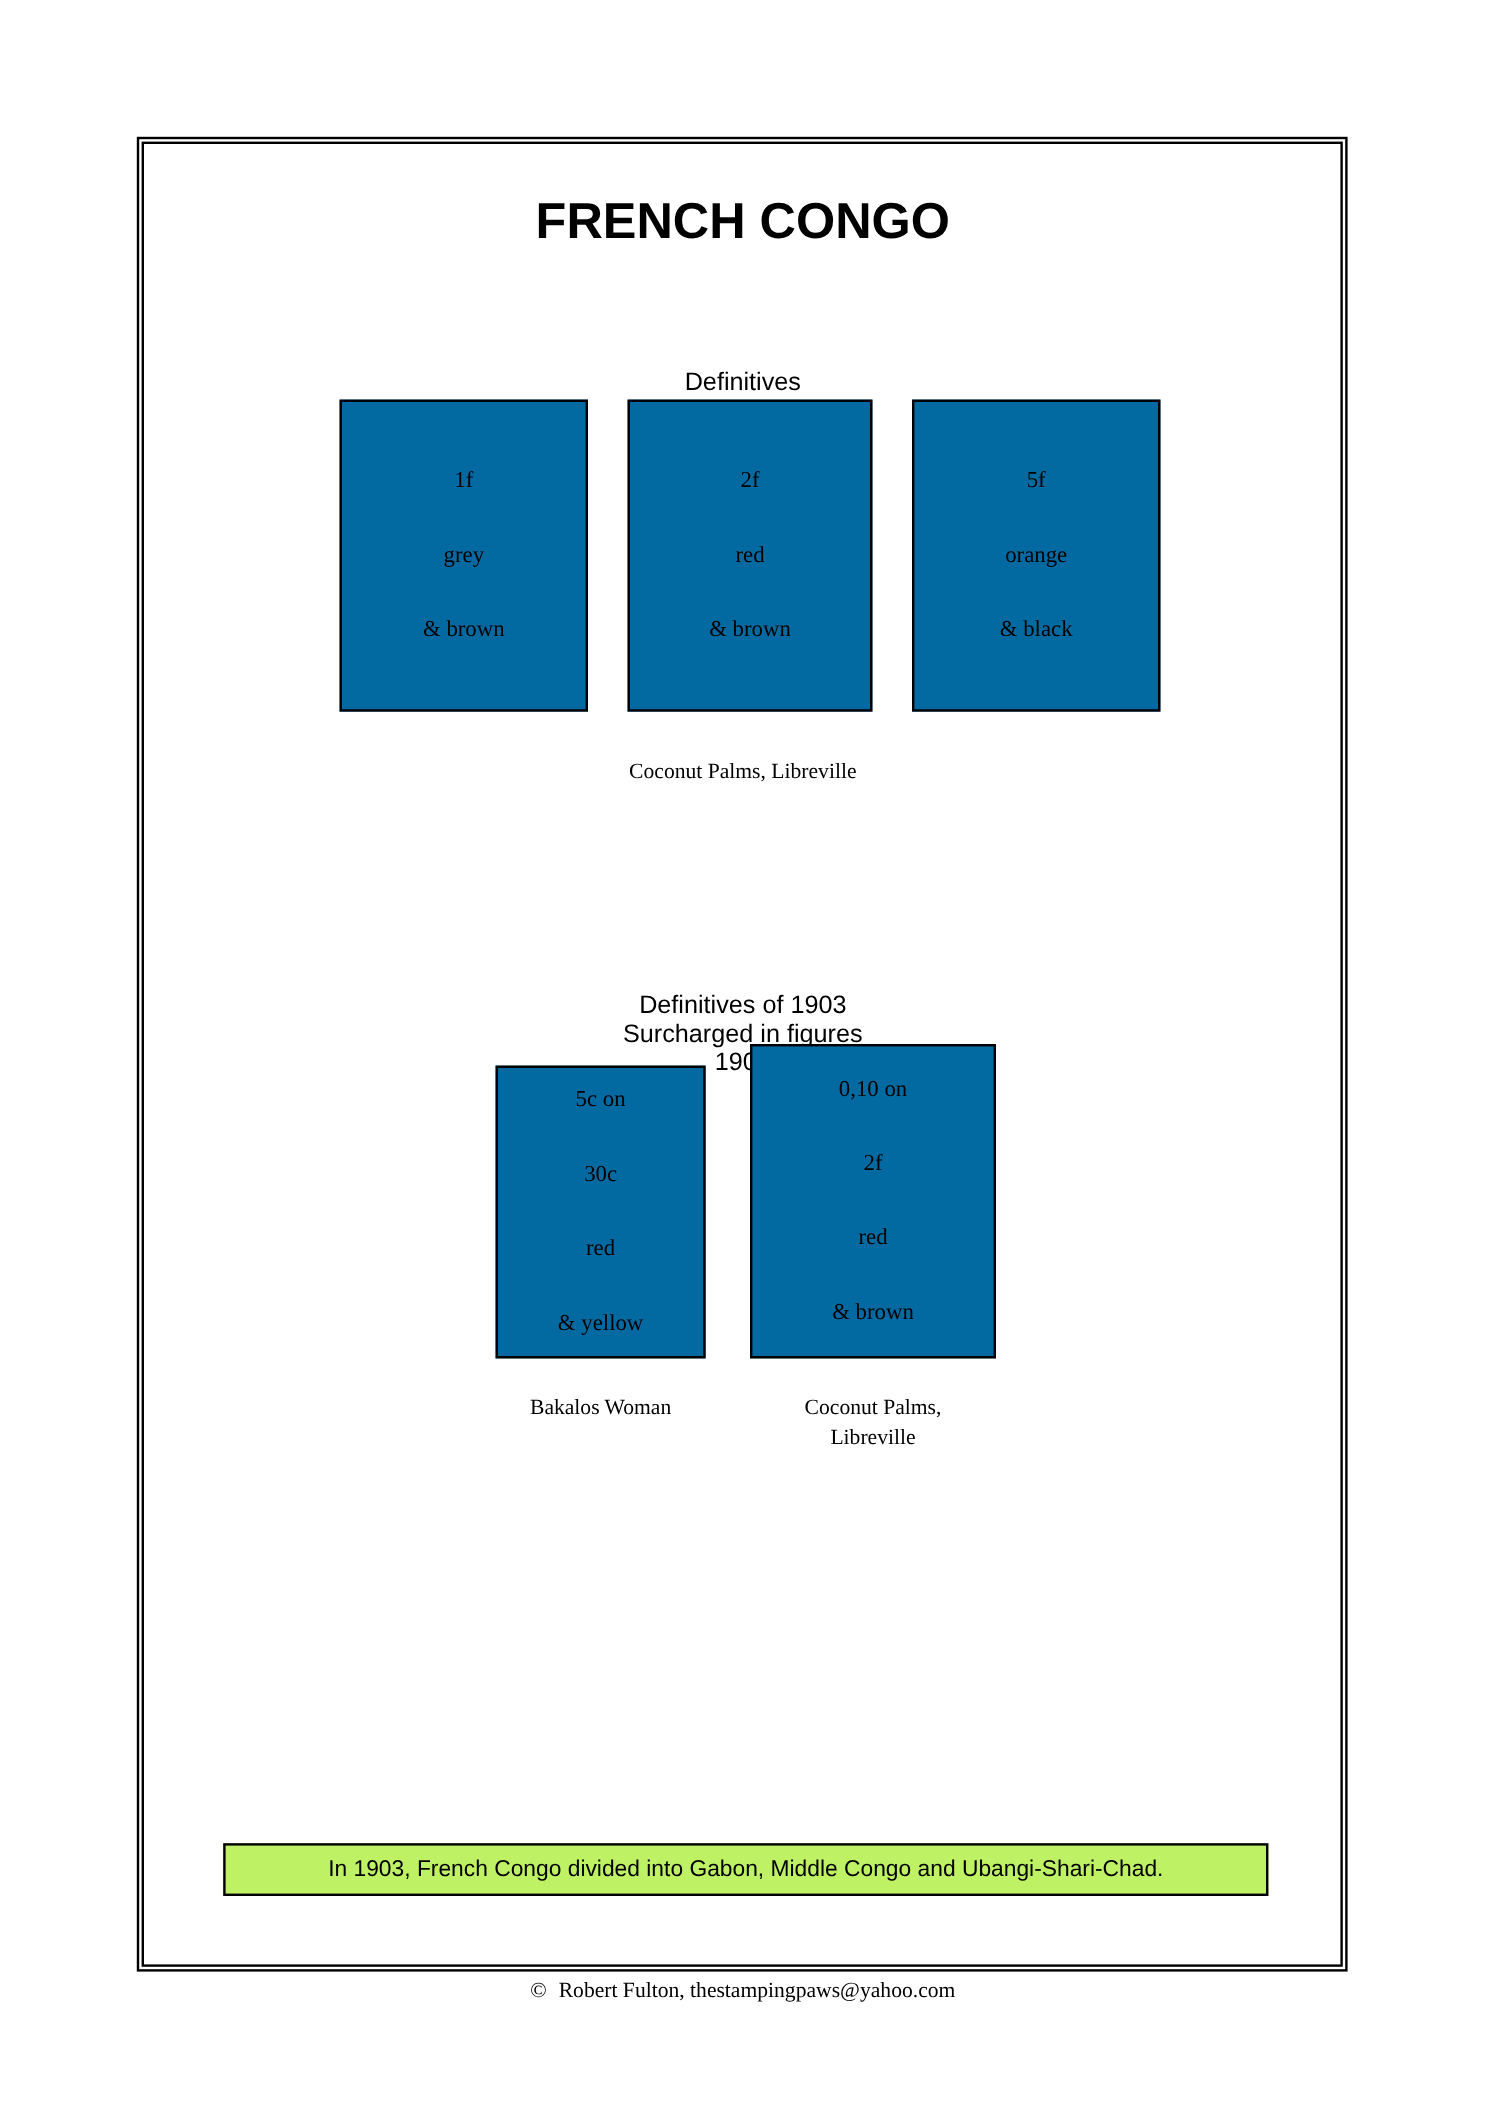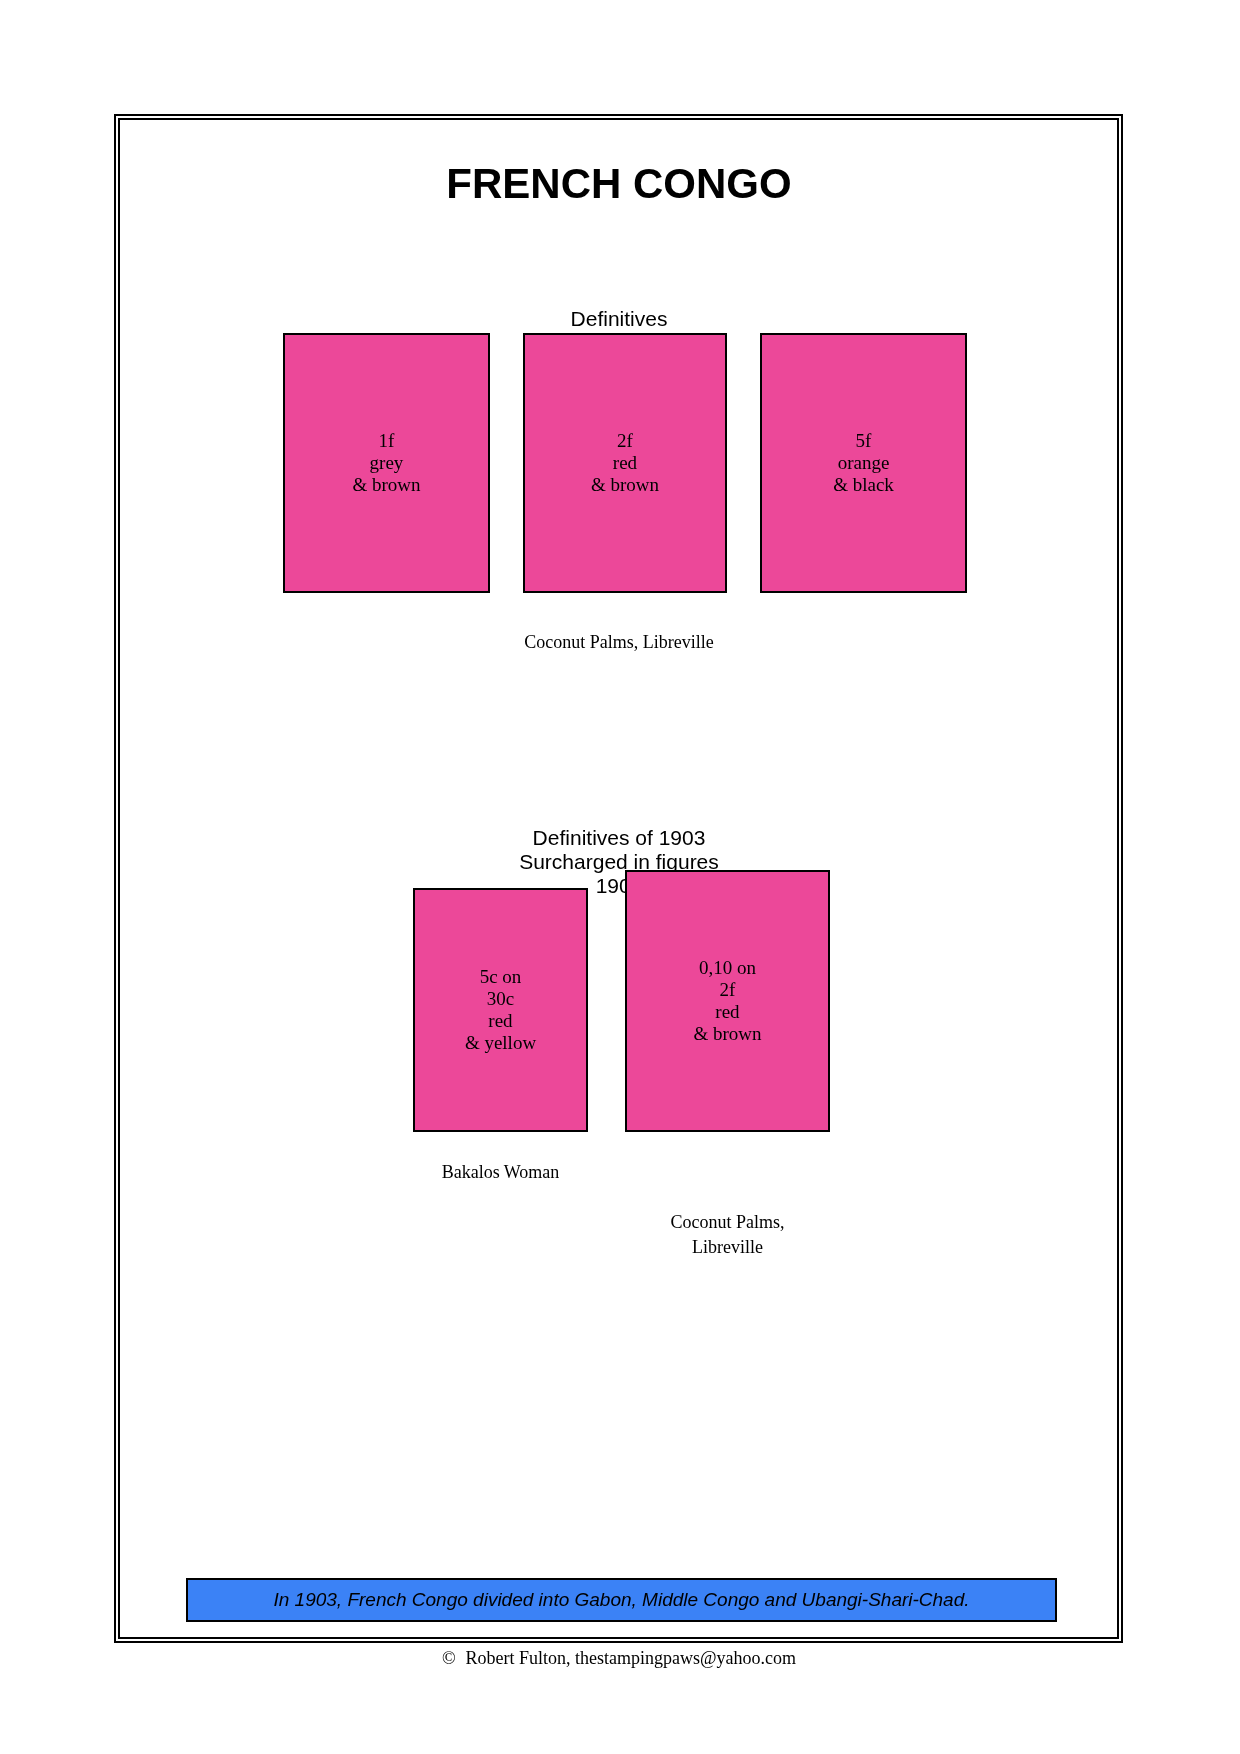--- a/index.html
+++ b/index.html
@@ -43,58 +43,58 @@
     font-size: 21px;
     margin-top: 41px;
   }
   .section-heading.h1 { top: 264px; }
   .section-heading.h1 div { line-height: 27px; }
   .section-heading.h2 { top: 785px; }
   .section-heading.h2 div { line-height: 24px; }
   .stamp-box {
     position: absolute;
     border: 2px solid #000000;
-    background: #ec4899;
+    background: #0369a1;
     display: flex;
     flex-direction: column;
     align-items: center;
     justify-content: center;
     text-align: center;
     font-family: "Liberation Serif", serif;
     font-size: 19px;
+    gap: 40px;
   }
   .stamp-box div { line-height: 22px; }
   .stamp-1 { left: 283px; top: 333px; width: 203px; height: 256px; }
   .stamp-2 { left: 523px; top: 333px; width: 200px; height: 256px; }
   .stamp-3 { left: 760px; top: 333px; width: 203px; height: 256px; }
   .stamp-4 { left: 413px; top: 888px; width: 171px; height: 240px; }
   .stamp-5 { left: 625px; top: 870px; width: 201px; height: 258px; }
   .stamp-caption {
     position: absolute;
     text-align: center;
     font-family: "Liberation Serif", serif;
     font-size: 18px;
     line-height: 25px;
   }
   .caption-row1 { left: 115px; top: 630px; width: 1008px; }
   .caption-a    { left: 363px; top: 1160px; width: 275px; }
-  .caption-b    { left: 575px; top: 1210px; width: 305px; }
+  .caption-b    { left: 575px; top: 1160px; width: 305px; }
   .note-box {
     position: absolute;
-    left: 186px; top: 1578px;
+    left: 186px; top: 1536px;
     width: 867px; height: 40px;
-    background: #3b82f6;
+    background: #bef264;
     border: 2px solid #000000;
     display: flex;
     align-items: center;
     justify-content: center;
     text-align: center;
     font-family: "Liberation Sans", sans-serif;
     font-size: 19px;
-    font-style: italic;
   }
   .page-footer {
     position: absolute;
     left: 115px; top: 1643px;
     width: 1008px;
     text-align: center;
     font-family: "Liberation Serif", serif;
     font-size: 18px;
     line-height: 30px;
   }

